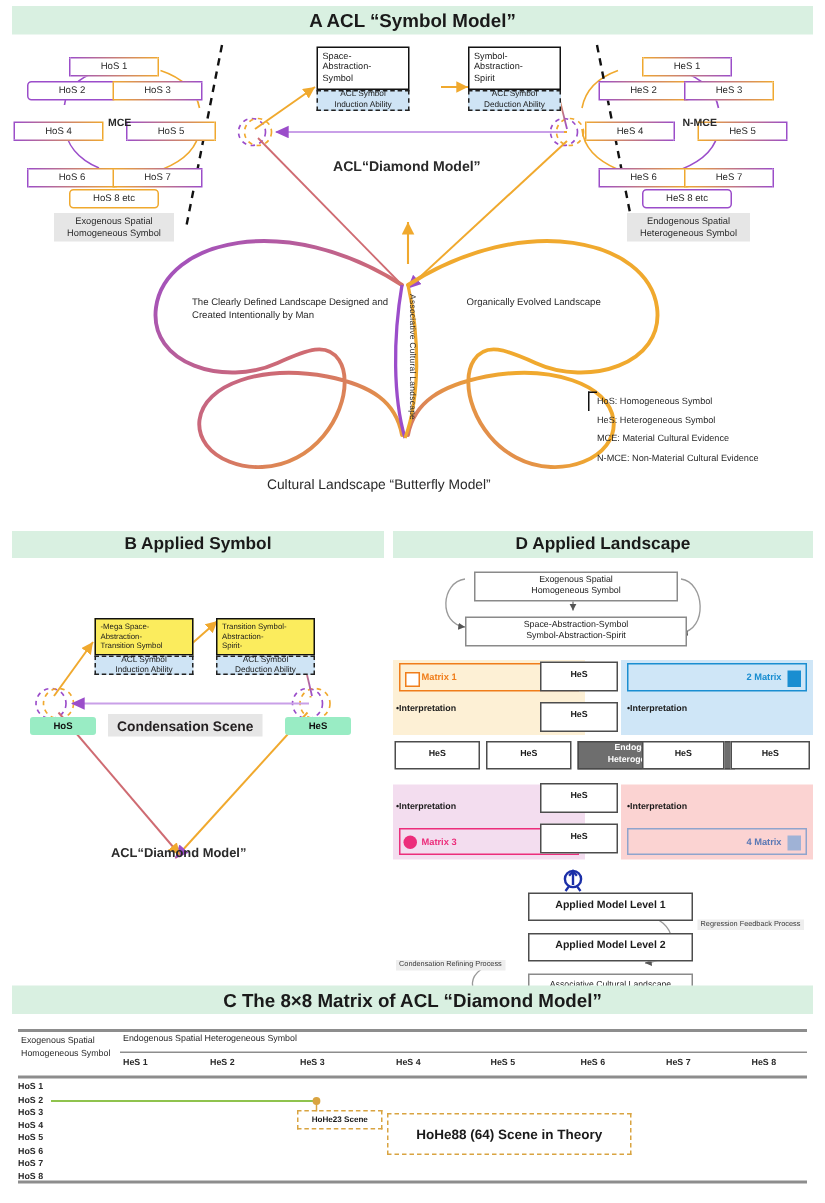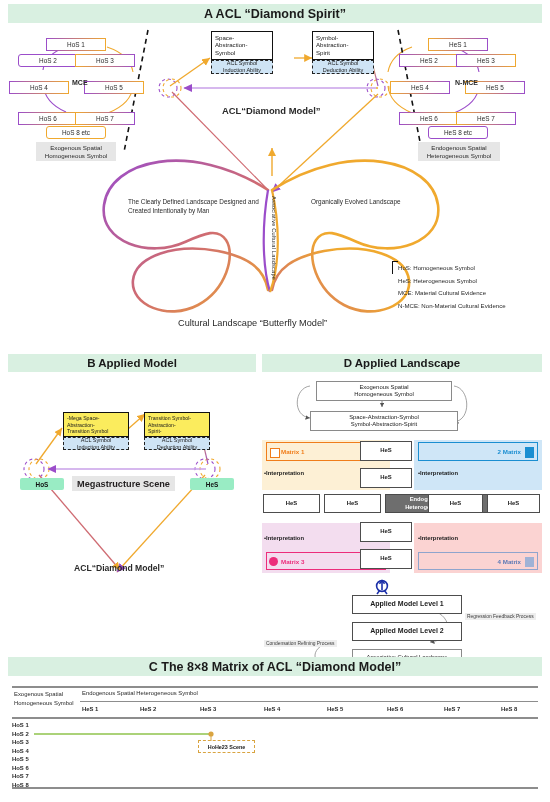--- a/index.html
+++ b/index.html
@@ -95,21 +95,21 @@
   #ctable .rule{position:absolute;left:0;width:526px;background:#8d8d8d;}
   .chdr{position:absolute;font-size:5.9px;color:#2a2a2a;white-space:nowrap;}
   .chdr.b{font-weight:bold;}
   .crow{position:absolute;left:0;font-size:5.9px;font-weight:bold;color:#2a2a2a;white-space:nowrap;}
   .dashedyellow{position:absolute;box-sizing:border-box;border:1px dashed #d9a441;
     display:flex;align-items:center;justify-content:center;color:#1a1a1a;}
 </style>
 </head>
 <body>
 
-<div class="panel-head" id="headA">A  ACL “Diamond Spirit”</div>
+<div class="panel-head" id="headA">A  ACL “Symbol Model”</div>
 
 <svg class="abs" width="550" height="350" style="left:0;top:0">
   <defs>
     <linearGradient id="gOP" x1="0" y1="0" x2="1" y2="0">
       <stop offset="0%" stop-color="#9b4dca"></stop>
         <stop offset="100%" stop-color="#f0a92e"></stop>
     </linearGradient>
     <linearGradient id="gPO" x1="0" y1="0" x2="1" y2="0">
       <stop offset="0%" stop-color="#f0a92e"></stop>
         <stop offset="100%" stop-color="#9b4dca"></stop>
@@ -227,21 +227,21 @@
 <div class="plain" id="butterflyCap">Cultural Landscape “Butterfly Model”</div>
 
 <div id="legendBar"></div>
 <div id="legendA">
   <div>HoS: Homogeneous Symbol</div>
   <div>HeS: Heterogeneous Symbol</div>
   <div>MCE: Material Cultural Evidence</div>
   <div>N-MCE: Non-Material Cultural Evidence</div>
 </div>
 
-<div class="panel-head" id="headB">B  Applied Model</div>
+<div class="panel-head" id="headB">B  Applied Symbol</div>
 
 <svg class="abs" width="256" height="230" style="left:0;top:372px">
   <circle cx="34" cy="97" r="10" fill="none" stroke="#9b4dca" stroke-width="1.1" stroke-dasharray="3 3"></circle>
   <circle cx="39" cy="97" r="10" fill="none" stroke="#f0a92e" stroke-width="1.1" stroke-dasharray="3 3"></circle>
   <circle cx="205" cy="97" r="10" fill="none" stroke="#9b4dca" stroke-width="1.1" stroke-dasharray="3 3"></circle>
   <circle cx="210" cy="97" r="10" fill="none" stroke="#f0a92e" stroke-width="1.1" stroke-dasharray="3 3"></circle>
 
   <line x1="36" y1="92" x2="62" y2="56" stroke="#f0a92e" stroke-width="1.3" marker-end="url(#arrO)"></line>
   <line x1="128" y1="57" x2="145" y2="42" stroke="#f0a92e" stroke-width="1.3" marker-end="url(#arrO)"></line>
   <line x1="207" y1="93" x2="207" y2="92" stroke="#f0a92e" stroke-width="1.3"></line>
@@ -265,21 +265,21 @@
 Abstraction-
 Spirit-</span>
 </div>
 <div class="dashbox" style="left:144px;top:437px;width:66px;height:13px">
   <span style="white-space:pre-line">ACL Symbol
 Deduction Ability</span>
 </div>
 
 <div class="greenpill" style="left:20px;top:478px;width:44px;height:12px">HoS</div>
 <div class="greenpill" style="left:190px;top:478px;width:44px;height:12px">HeS</div>
-<div class="abs" id="megaScene">Megastructure Scene</div>
+<div class="abs" id="megaScene">Condensation Scene</div>
 <div class="plain" id="acldmB">ACL“Diamond Model”</div>
 
 <div class="panel-head" id="headD">D  Applied Landscape</div>
 
 <div class="dquad" style="left:262px;top:440px;width:128px;height:50px;background:#fdf0d5"></div>
 <div class="dquad" style="left:414px;top:440px;width:128px;height:50px;background:#cfe6f7"></div>
 <div class="dquad" style="left:262px;top:523px;width:128px;height:50px;background:#f3ddef"></div>
 <div class="dquad" style="left:414px;top:523px;width:128px;height:50px;background:#fbd3d2"></div>
 
 <svg class="abs" width="290" height="290" style="left:256px;top:372px">
@@ -389,13 +389,14 @@
   <div class="crow" style="top:87px">HoS 7</div>
   <div class="crow" style="top:95.5px">HoS 8</div>
 
   <svg class="abs" width="526" height="104" style="left:0;top:0">
     <line x1="22" y1="48" x2="199" y2="48" stroke="#8fc34d" stroke-width="1.3"></line>
     <circle cx="199" cy="48" r="2.6" fill="#d9a441"></circle>
     <line x1="199" y1="48" x2="199" y2="55" stroke="#d9a441" stroke-width="1"></line>
   </svg>
 
   <div class="dashedyellow" style="left:186px;top:54px;width:57px;height:13px;font-size:5.4px;font-weight:bold">HoHe23 Scene</div>
+  <div class="dashedyellow" style="left:246px;top:56px;width:163px;height:28px;font-size:9px;font-weight:bold">HoHe88 (64) Scene in Theory</div>
 </div>
 
 </body></html>

